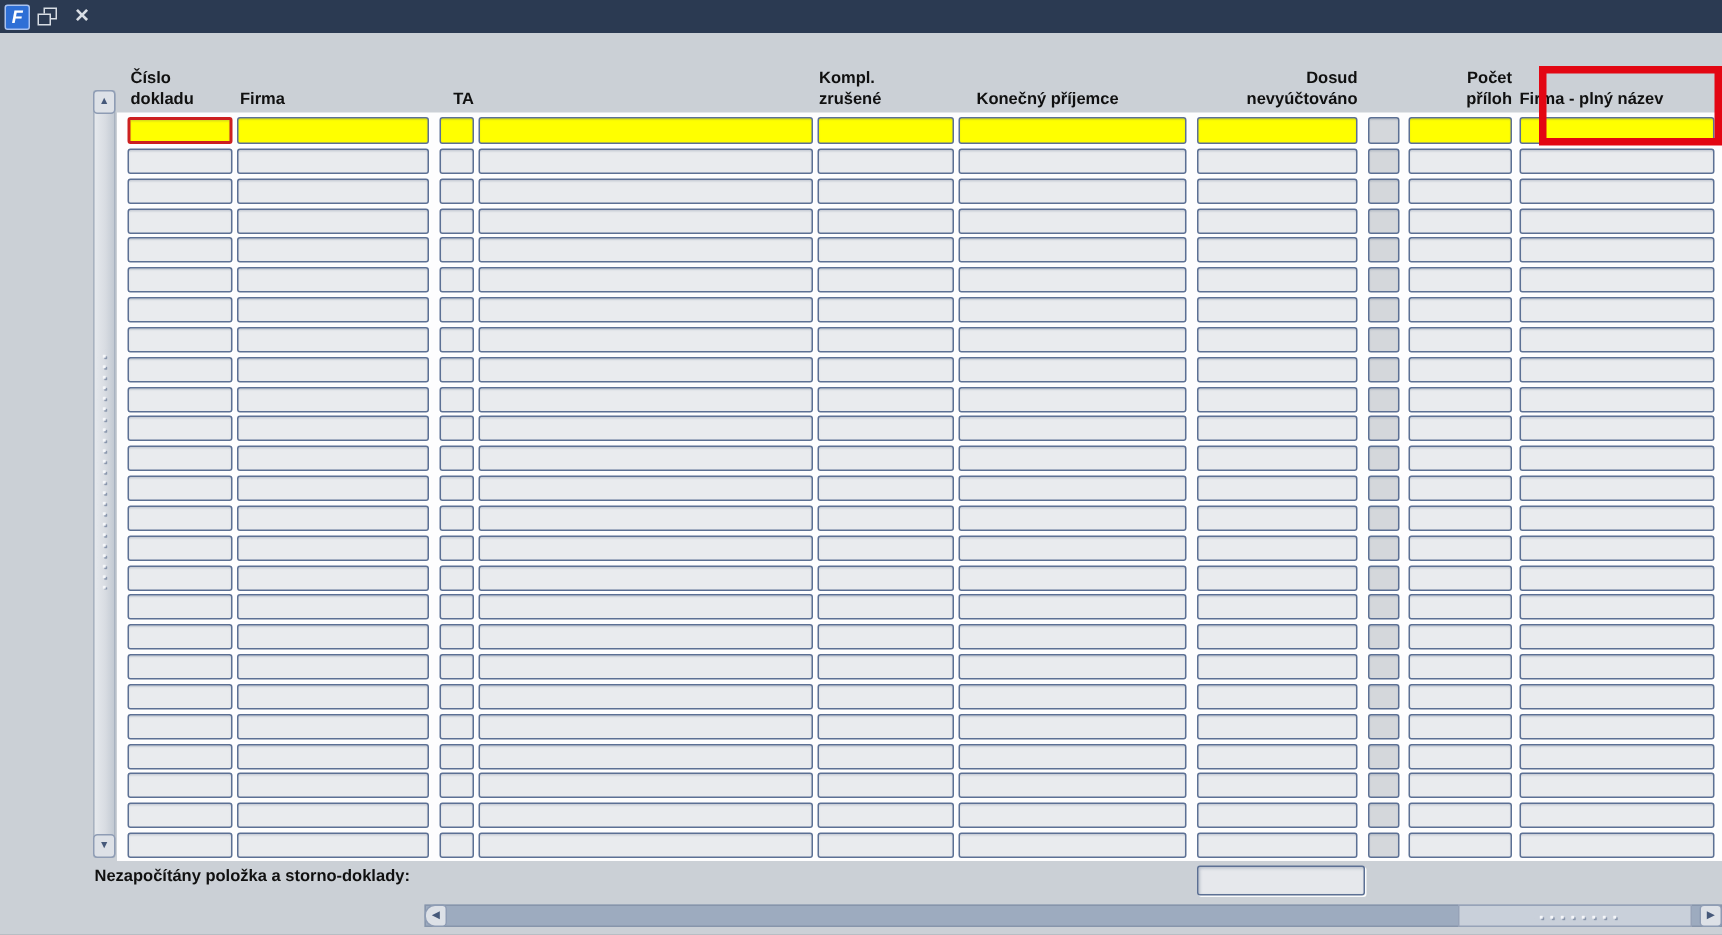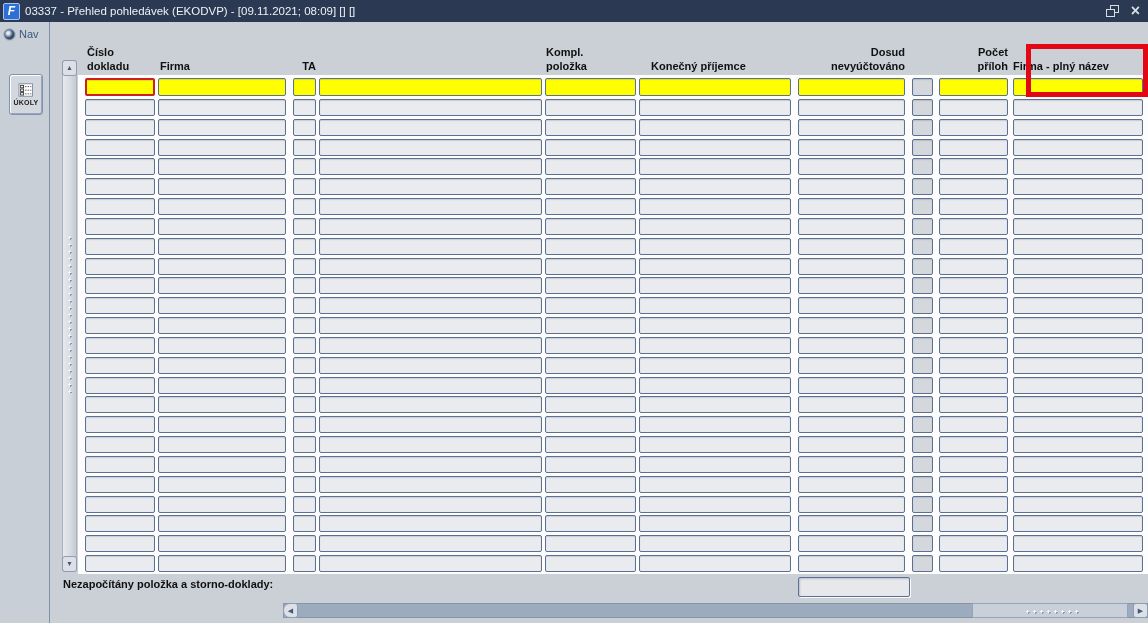--- a/index.html
+++ b/index.html
@@ -115,48 +115,29 @@
     box-shadow:inset 1px 1px 2px rgba(70,90,120,.28), 1px 1px 0 rgba(255,255,255,.9);
   }
 </style>
 </head>
 <body>
 
 <div class="screen">
 
   <div class="titlebar">
     <div class="app-icon">F</div>
-    <div class="title-text">03337 - Přehled pohledávek (EKODVP) - [09.11.2021; 08:09] [] []</div>
     <div class="win-controls">
       <div class="restore-btn">
           <span class="r1"></span>
           <span class="r2"></span>
         </div>
       <div class="close-btn">×</div>
     </div>
   </div>
 
-  <div class="sidebar">
-    <div class="nav-item">
-      <span class="nav-radio"></span>
-      <span class="nav-label">Nav</span>
-    </div>
-    <button class="ukoly-btn">
-      <svg width="16" height="14" viewBox="0 0 16 14">
-        <rect x="1" y="0.8" width="13.5" height="12.4" fill="#ffffff" stroke="#6b7d99" stroke-width="0.8"></rect>
-        <rect x="2.6" y="2.4" width="3" height="2.4" fill="#ffffff" stroke="#333" stroke-width="0.9"></rect>
-        <rect x="2.6" y="6.0" width="3" height="2.4" fill="#ffffff" stroke="#333" stroke-width="0.9"></rect>
-        <rect x="2.6" y="9.6" width="3" height="2.4" fill="#ffffff" stroke="#333" stroke-width="0.9"></rect>
-        <line x1="7" y1="3.6" x2="13.4" y2="3.6" stroke="#555" stroke-width="0.9" stroke-dasharray="1.6 1"></line>
-        <line x1="7" y1="7.2" x2="13.4" y2="7.2" stroke="#555" stroke-width="0.9" stroke-dasharray="1.6 1"></line>
-        <line x1="7" y1="10.8" x2="13.4" y2="10.8" stroke="#555" stroke-width="0.9" stroke-dasharray="1.6 1"></line>
-      </svg>
-      <span class="ukoly-label">ÚKOLY</span>
-    </button>
-  </div>
 
   <div class="table-canvas"></div>
 
   <div id="grid">
       <div class="hdr" style="left: 85px; width: 70px; text-align: left; padding-left: 2px; padding-right: 0px;">
         <div>Číslo</div>
         <div>dokladu</div>
       </div>
       <div class="hdr" style="left: 158px; width: 128px; text-align: left; padding-left: 2px; padding-right: 0px;">
         <div>&nbsp;</div>
@@ -164,21 +145,21 @@
       </div>
       <div class="hdr" style="left: 293px; width: 23px; text-align: right; padding-left: 0px; padding-right: 0px;">
         <div>&nbsp;</div>
         <div>TA</div>
       </div>
       <div class="hdr" style="left: 319px; width: 223px; text-align: left; padding-left: 3px; padding-right: 0px;">
         <div>&nbsp;</div>
       </div>
       <div class="hdr" style="left: 545px; width: 91px; text-align: left; padding-left: 1px; padding-right: 0px;">
         <div>Kompl.</div>
-        <div>položka</div>
+        <div>zrušené</div>
       </div>
       <div class="hdr" style="left: 639px; width: 152px; text-align: left; padding-left: 12px; padding-right: 0px;">
         <div>&nbsp;</div>
         <div>Konečný příjemce</div>
       </div>
       <div class="hdr" style="left: 798px; width: 107px; text-align: right; padding-left: 0px; padding-right: 0px;">
         <div>Dosud</div>
         <div>nevyúčtováno</div>
       </div>
       <div class="hdr" style="left: 939px; width: 69px; text-align: right; padding-left: 0px; padding-right: 3px;">

